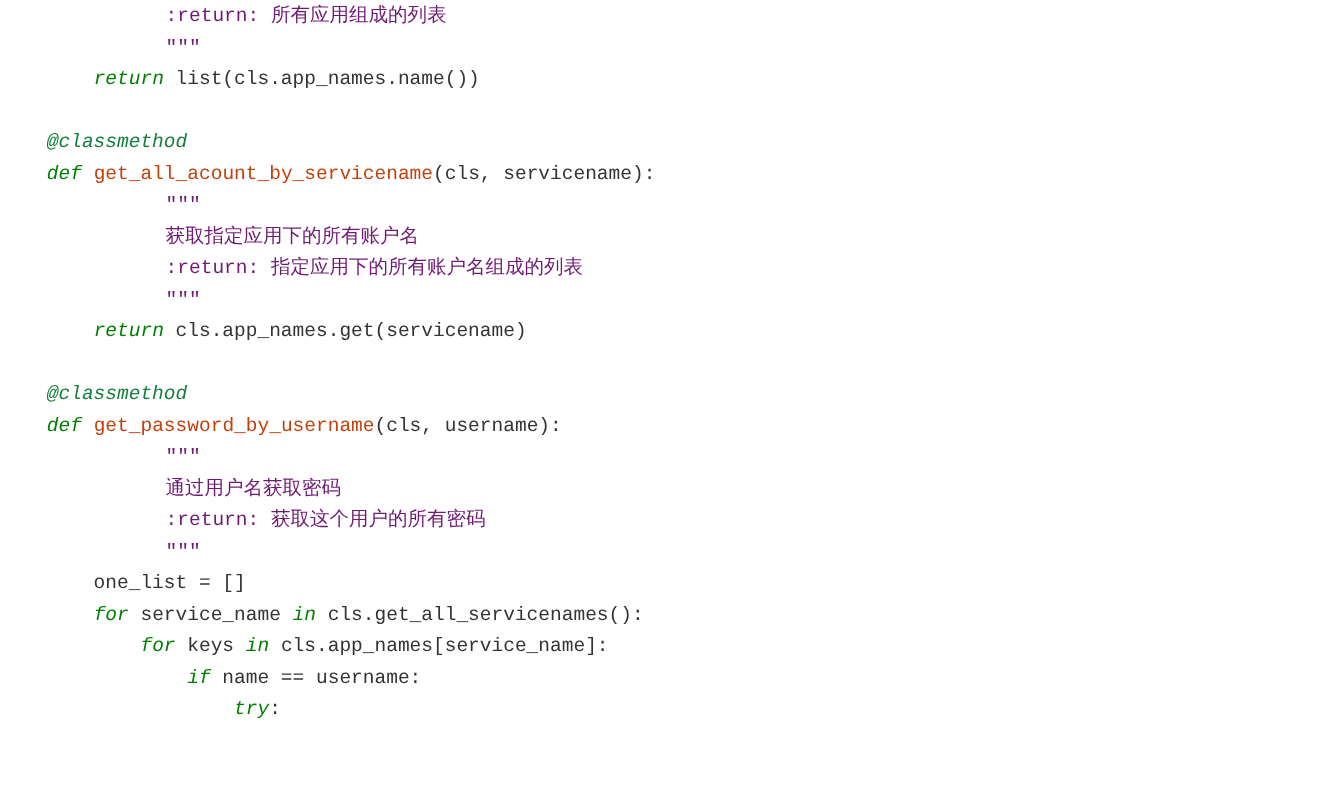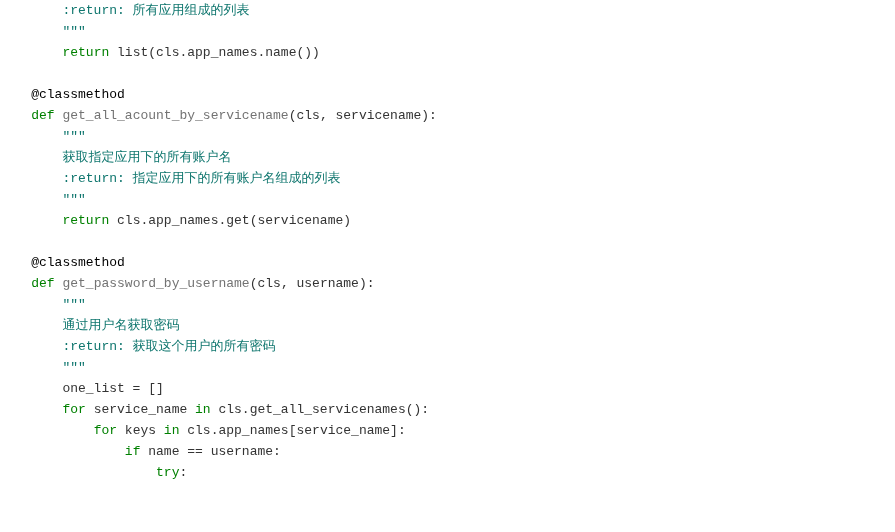--- a/index.html
+++ b/index.html
@@ -14,24 +14,24 @@
   }
   pre {
     margin: 0;
     padding: 0;
     font-family: inherit;
     white-space: pre;
   }
   .code {
     padding-left: 0;
   }
-  .kw { color: #008000; }       
-  .dec { color: #000000; }      
-  .fn { color: #737373; }       
-  .str { color: #0f766e; }
+  .kw { color: #008000; font-style: italic; }       
+  .dec { color: #15803d; font-style: italic; }      
+  .fn { color: #c2410c; }       
+  .str { color: #701a75; margin-left: 48px; }
 </style>
 </head>
 <body>
 
 <pre class="code"><span class="str">        :return: 所有应用组成的列表</span>
 <span class="str">        """</span>
 <span><span>        </span><span class="kw">return</span><span> list(cls.app_names.name())</span></span>
 <span></span>
 <span class="dec">    @classmethod</span>
 <span><span>    </span><span class="kw">def</span><span> </span><span class="fn">get_all_acount_by_servicename</span><span>(cls, servicename):</span></span>

